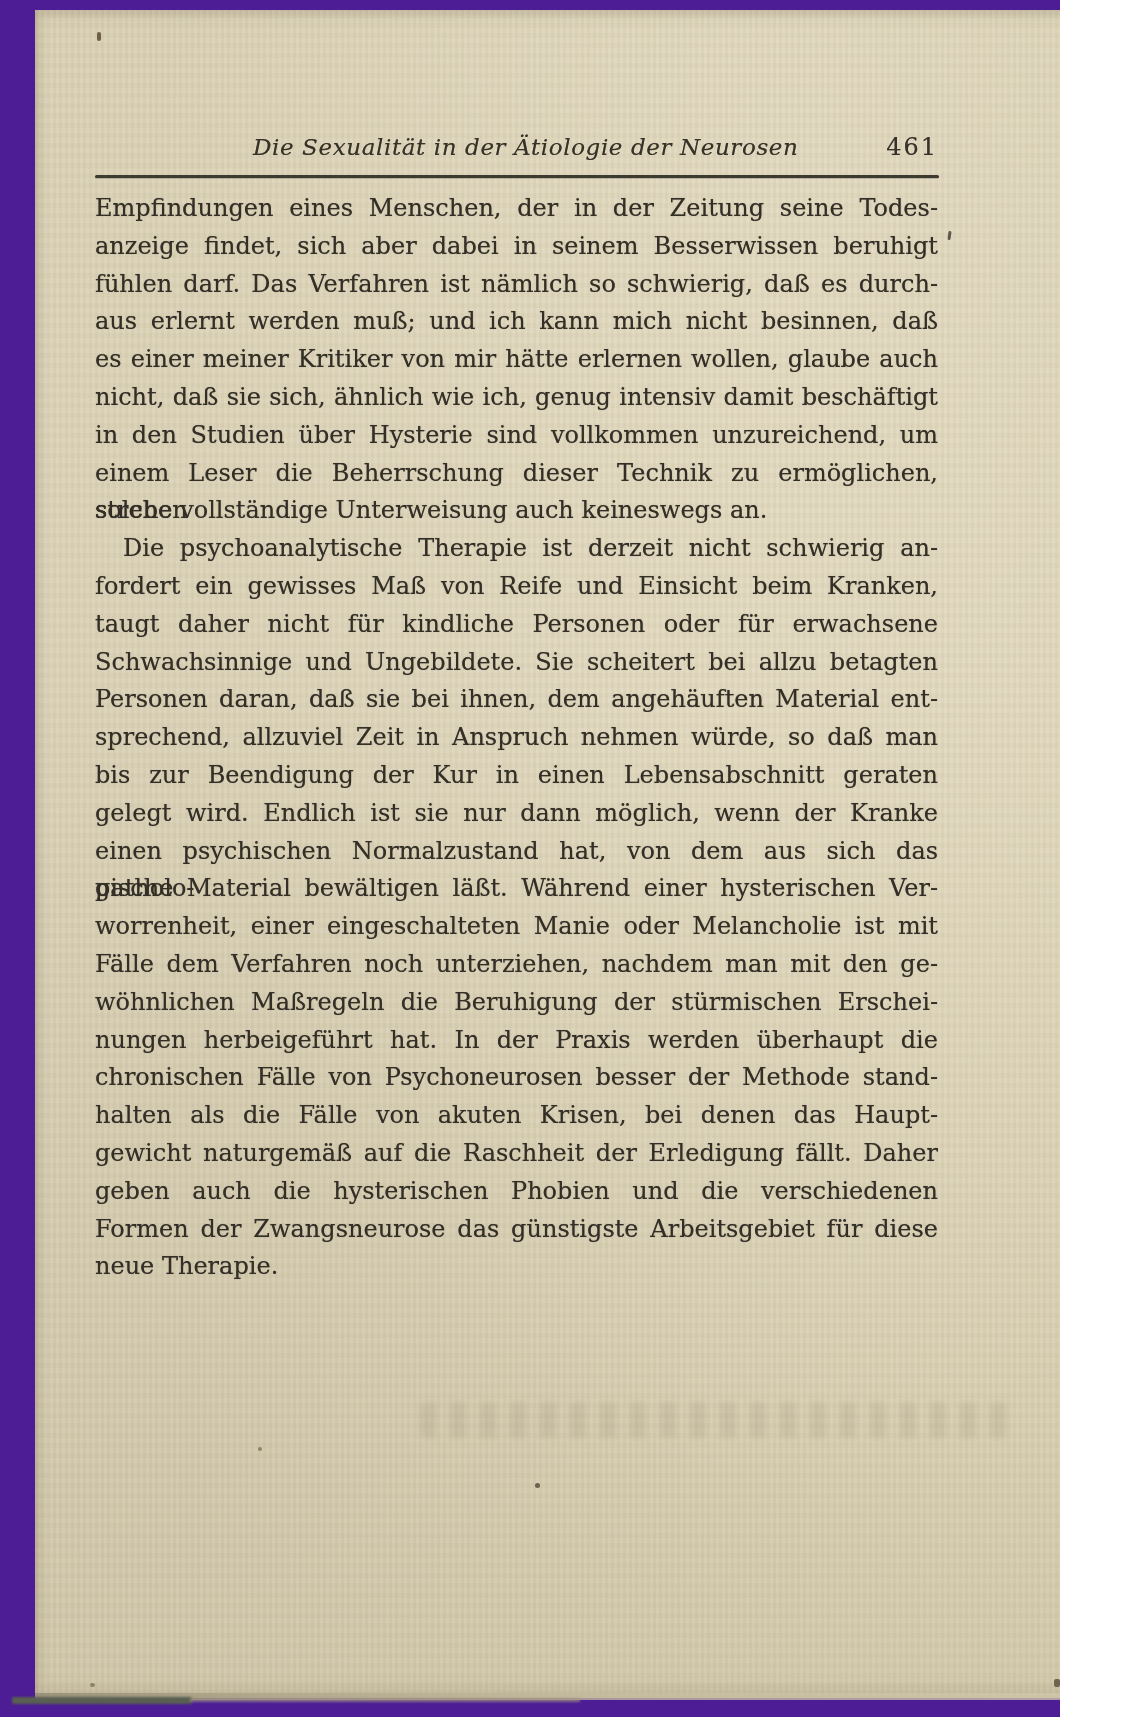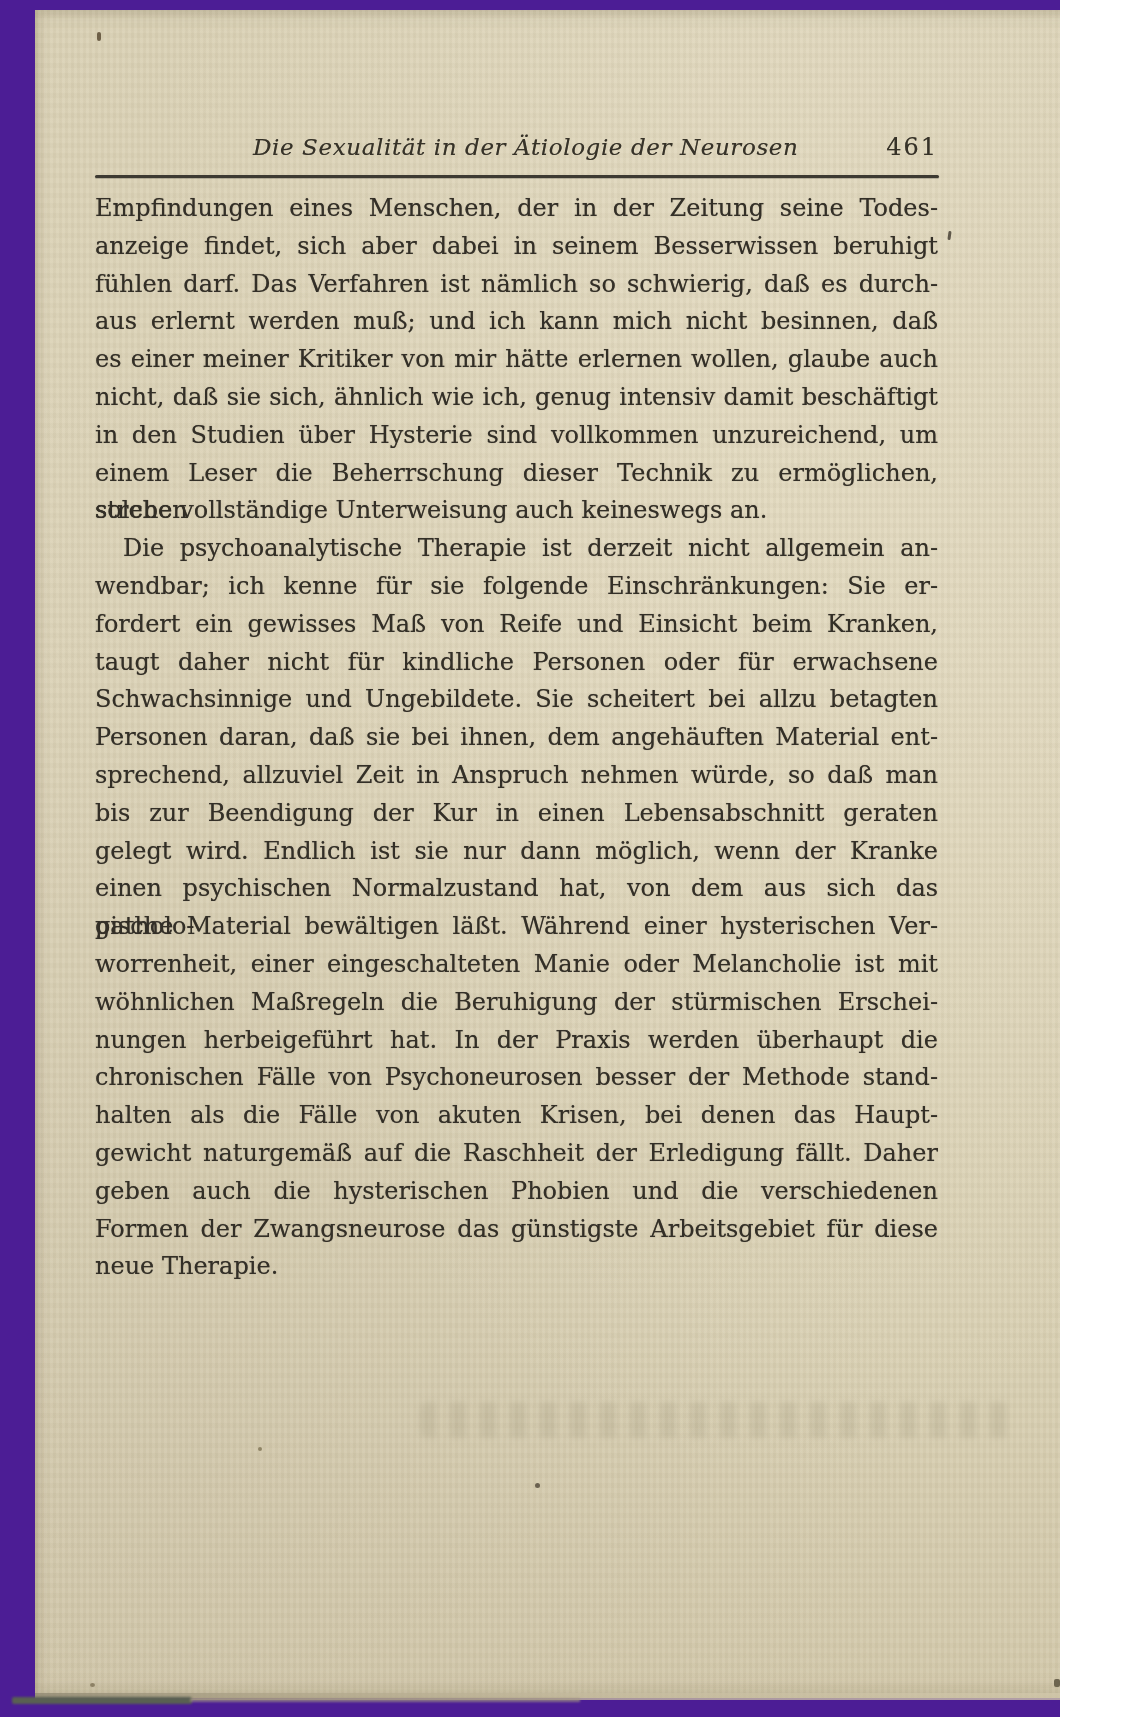--- a/index.html
+++ b/index.html
@@ -138,32 +138,32 @@
     <div class="textblock">
         <div class="line">Empfindungen eines Menschen, der in der Zeitung seine Todes-</div>
         <div class="line">anzeige findet, sich aber dabei in seinem Besserwissen beruhigt</div>
         <div class="line">fühlen darf. Das Verfahren ist nämlich so schwierig, daß es durch-</div>
         <div class="line">aus erlernt werden muß; und ich kann mich nicht besinnen, daß</div>
         <div class="line">es einer meiner Kritiker von mir hätte erlernen wollen, glaube auch</div>
         <div class="line">nicht, daß sie sich, ähnlich wie ich, genug intensiv damit beschäftigt</div>
         <div class="line">in den Studien über Hysterie sind vollkommen unzureichend, um</div>
         <div class="line">einem Leser die Beherrschung dieser Technik zu ermöglichen, streben</div>
         <div class="line last">solche vollständige Unterweisung auch keineswegs an.</div>
-        <div class="line indent">Die psychoanalytische Therapie ist derzeit nicht allgemein an-</div>
-        <div class="line">wendbar; ich kenne für sie folgende Einschränkungen: Sie er-</div>
+        <div class="line indent">Die psychoanalytische Therapie ist derzeit nicht schwierig an-</div>
         <div class="line">fordert ein gewisses Maß von Reife und Einsicht beim Kranken,</div>
         <div class="line">taugt daher nicht für kindliche Personen oder für erwachsene</div>
         <div class="line">Schwachsinnige und Ungebildete. Sie scheitert bei allzu betagten</div>
         <div class="line">Personen daran, daß sie bei ihnen, dem angehäuften Material ent-</div>
         <div class="line">sprechend, allzuviel Zeit in Anspruch nehmen würde, so daß man</div>
         <div class="line">bis zur Beendigung der Kur in einen Lebensabschnitt geraten</div>
         <div class="line">gelegt wird. Endlich ist sie nur dann möglich, wenn der Kranke</div>
         <div class="line">einen psychischen Normalzustand hat, von dem aus sich das patholo-</div>
         <div class="line">gische Material bewältigen läßt. Während einer hysterischen Ver-</div>
         <div class="line">worrenheit, einer eingeschalteten Manie oder Melancholie ist mit</div>
+        <div class="line">Fälle dem Verfahren noch unterziehen, nachdem man mit den ge-</div>
         <div class="line">wöhnlichen Maßregeln die Beruhigung der stürmischen Erschei-</div>
         <div class="line">nungen herbeigeführt hat. In der Praxis werden überhaupt die</div>
         <div class="line">chronischen Fälle von Psychoneurosen besser der Methode stand-</div>
         <div class="line">halten als die Fälle von akuten Krisen, bei denen das Haupt-</div>
         <div class="line">gewicht naturgemäß auf die Raschheit der Erledigung fällt. Daher</div>
         <div class="line">geben auch die hysterischen Phobien und die verschiedenen</div>
         <div class="line">Formen der Zwangsneurose das günstigste Arbeitsgebiet für diese</div>
         <div class="line last">neue Therapie.</div>
       </div>
 

